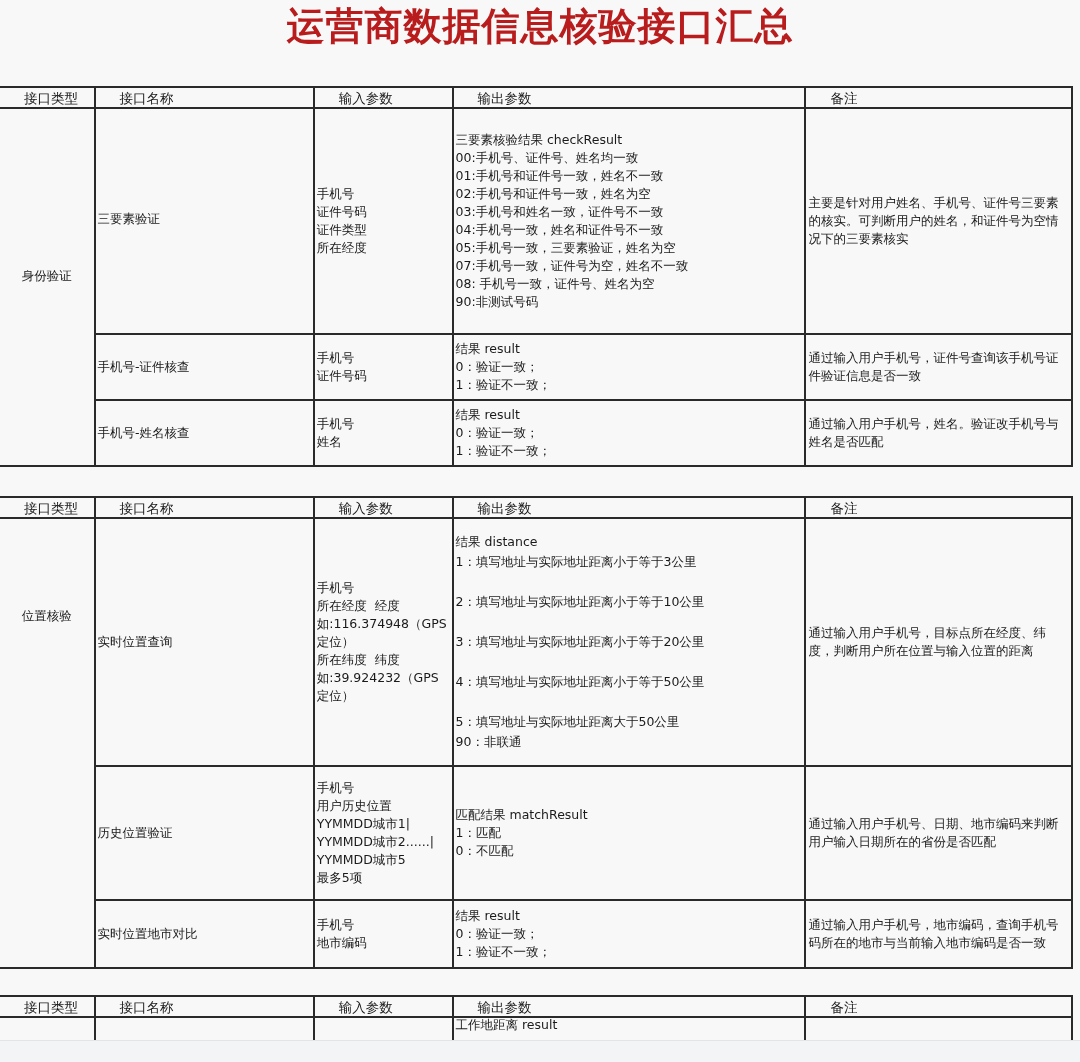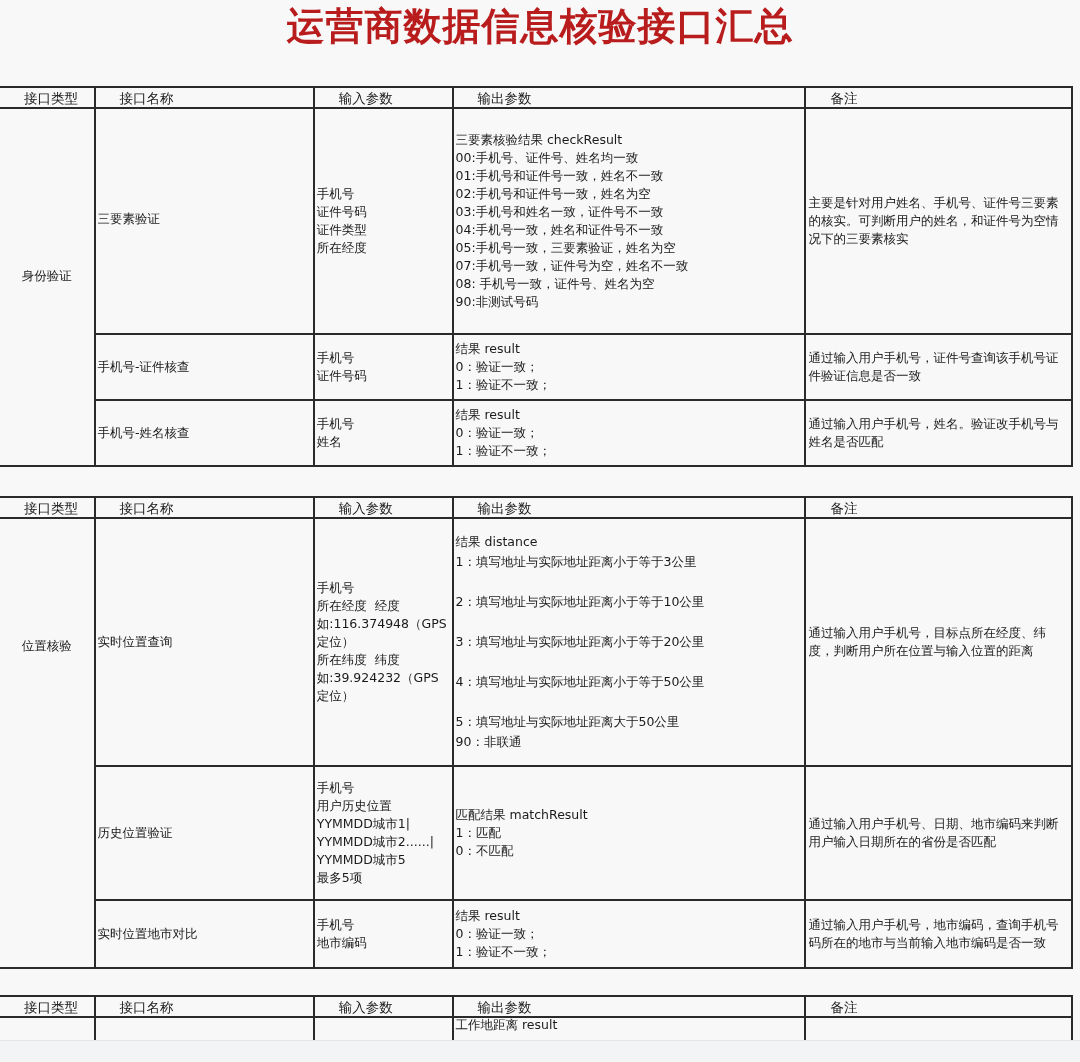--- a/index.html
+++ b/index.html
@@ -117,21 +117,21 @@
   <tbody>
       <tr>
     <th>接口类型</th>
     <th>接口名称</th>
     <th>输入参数</th>
     <th>输出参数</th>
     <th>备注</th>
   </tr>
   <tr style="height:248px;">
     <td class="type" rowspan="3" style="vertical-align:top;">
-      <span style="margin-top:118px;text-align:center;">位置核验</span>
+      <span style="margin-top:88px;text-align:center;">位置核验</span>
     </td>
     <td>实时位置查询</td>
     <td class="lines" style="padding-top:0;">
       <div>手机号</div>
       <div>所在经度  经度</div>
       <div>如:116.374948（GPS</div>
       <div>定位）</div>
       <div>所在纬度  纬度</div>
       <div>如:39.924232（GPS</div>
       <div>定位）</div>

